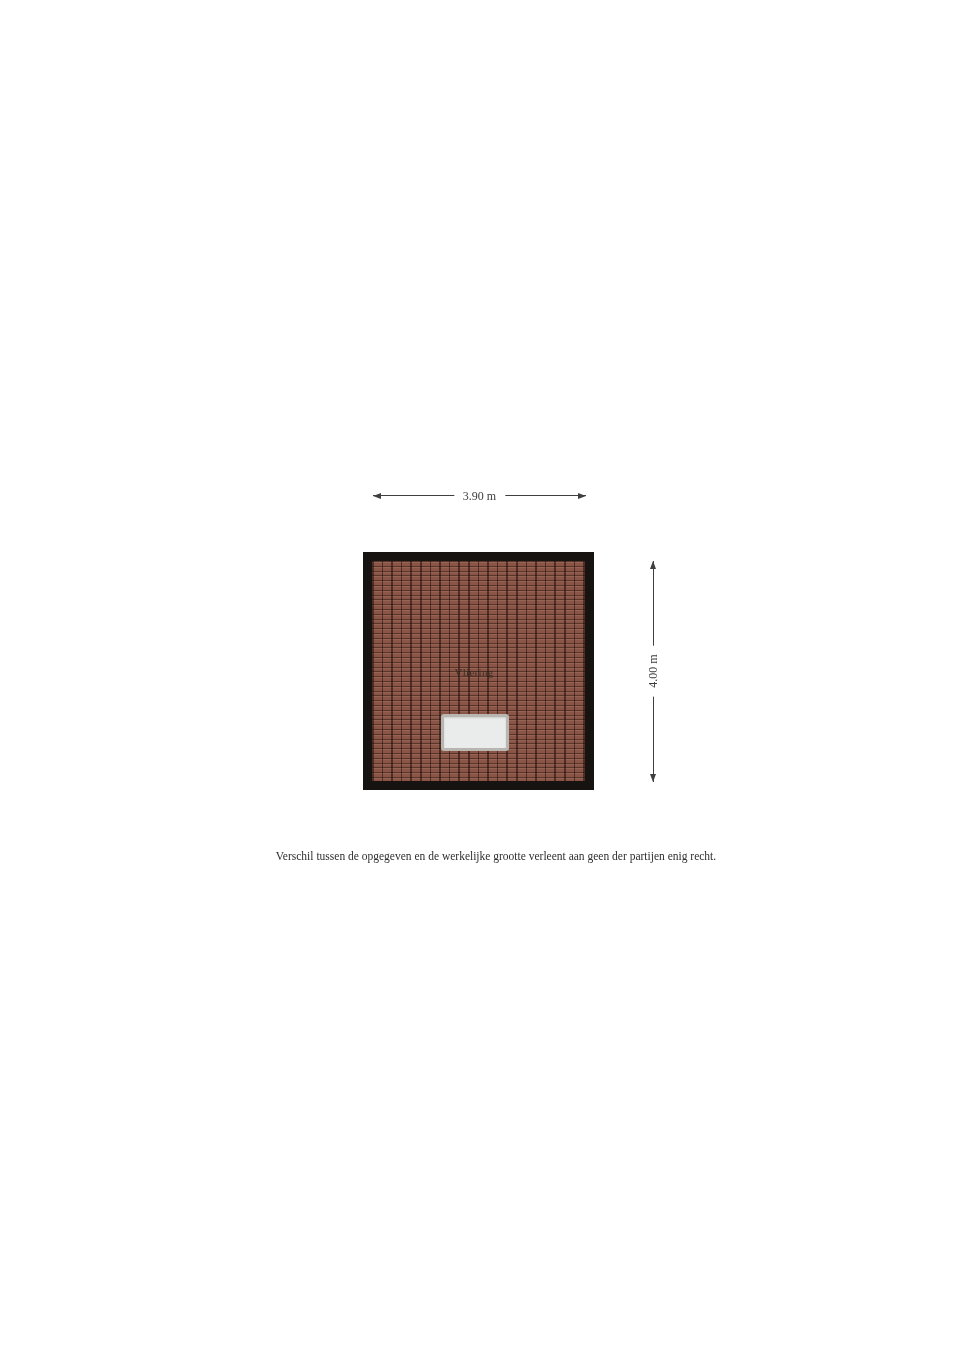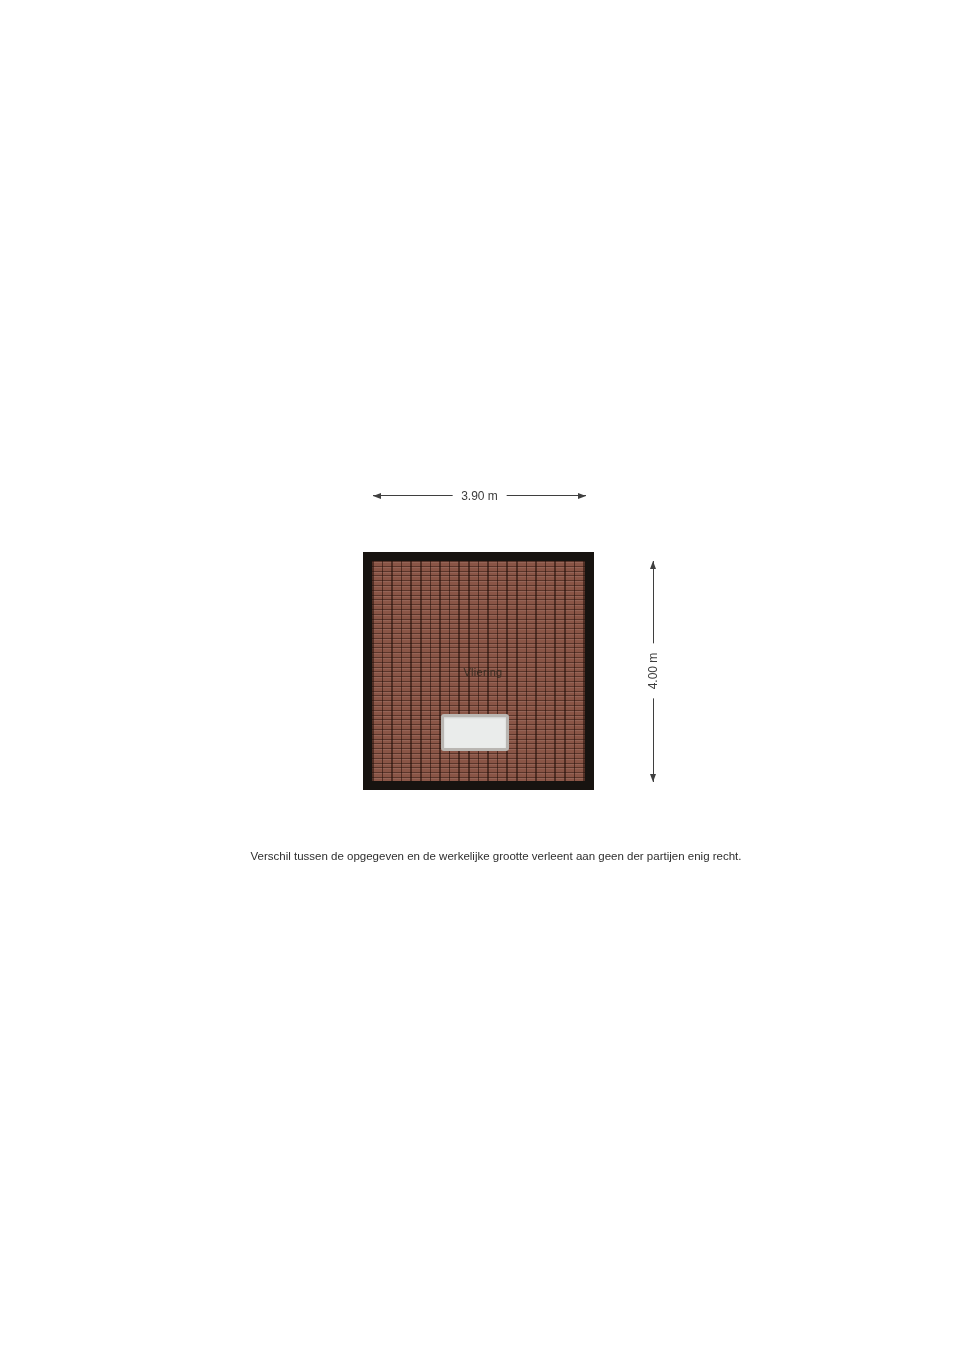--- a/index.html
+++ b/index.html
@@ -5,21 +5,21 @@
   html, body {
     margin: 0;
     padding: 0;
     background: #ffffff;
   }
   #canvas {
     position: relative;
     width: 960px;
     height: 1358px;
     background: var(--background, #ffffff);
-    font-family: Liberation Sans, sans-serif;
+    font-family: Liberation Serif, serif;
     overflow: hidden;
   }
 
   
   .dim-top {
     position: absolute;
     left: 373px;
     top: 489px;
     width: 213px;
     height: 14px;
@@ -84,21 +84,21 @@
       repeating-linear-gradient(90deg,
         rgba(32,13,7,0.55) 0px, rgba(32,13,7,0.55) 1.6px,
         rgba(0,0,0,0) 1.6px, rgba(0,0,0,0) 9.6px),
       repeating-linear-gradient(180deg,
         rgba(32,13,7,0.45) 0px, rgba(32,13,7,0.45) 1px,
         rgba(255,255,255,0.09) 1px, rgba(255,255,255,0.09) 2px,
         rgba(0,0,0,0) 2px, rgba(0,0,0,0) 4.8px);
   }
   .room-label {
     position: absolute;
-    left: 111px;
+    left: 102px;
     top: 111px;
     transform: translate(-50%, -50%);
     font-size: 11px;
     color: var(--label-text, #30291f);
     opacity: 0.88;
     white-space: nowrap;
     letter-spacing: 0.3px;
   }
   .hatch {
     position: absolute;

